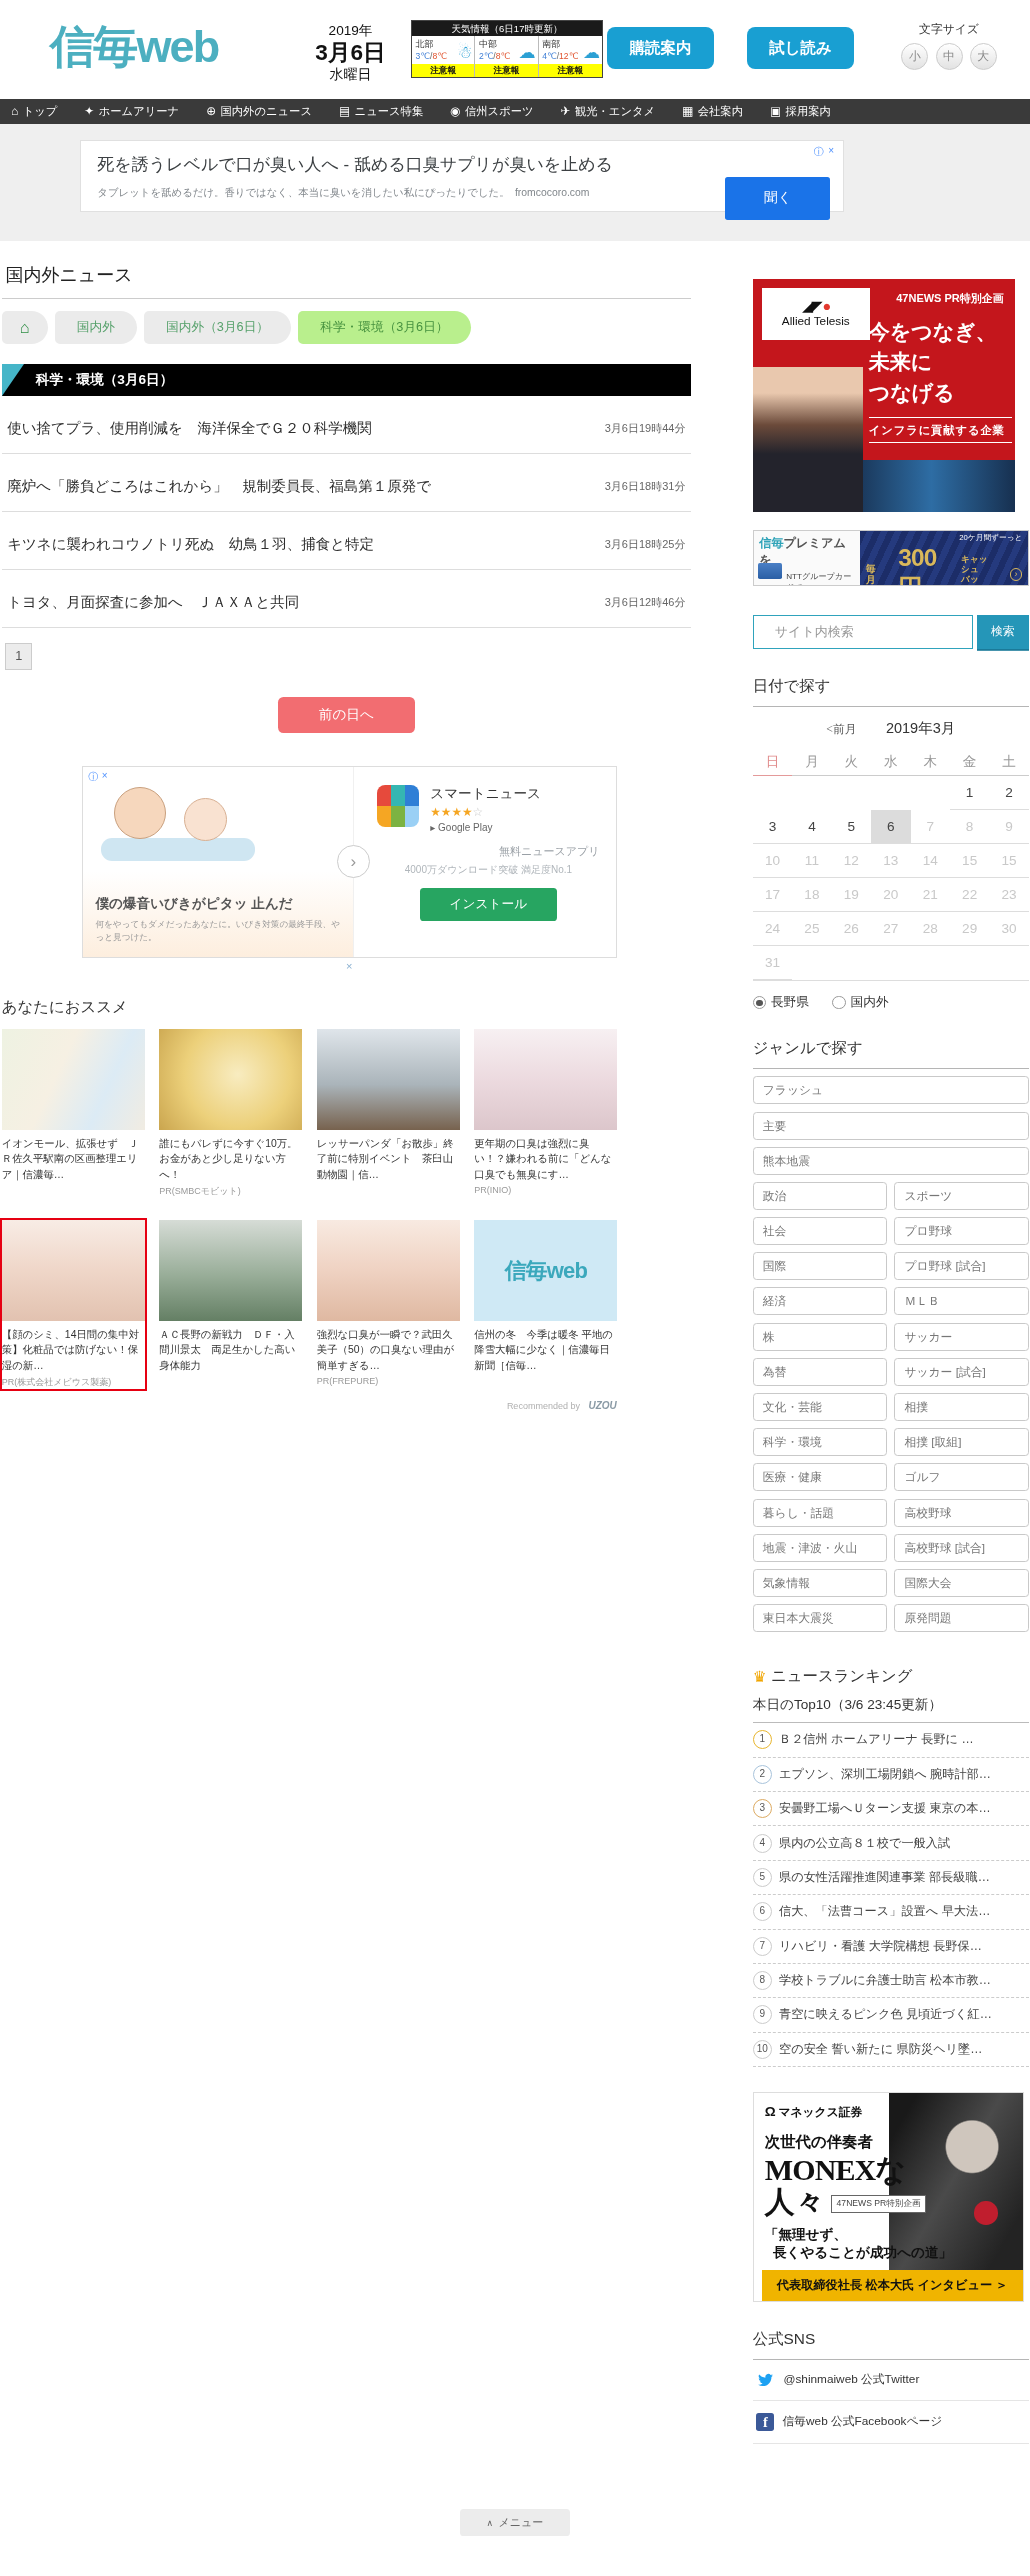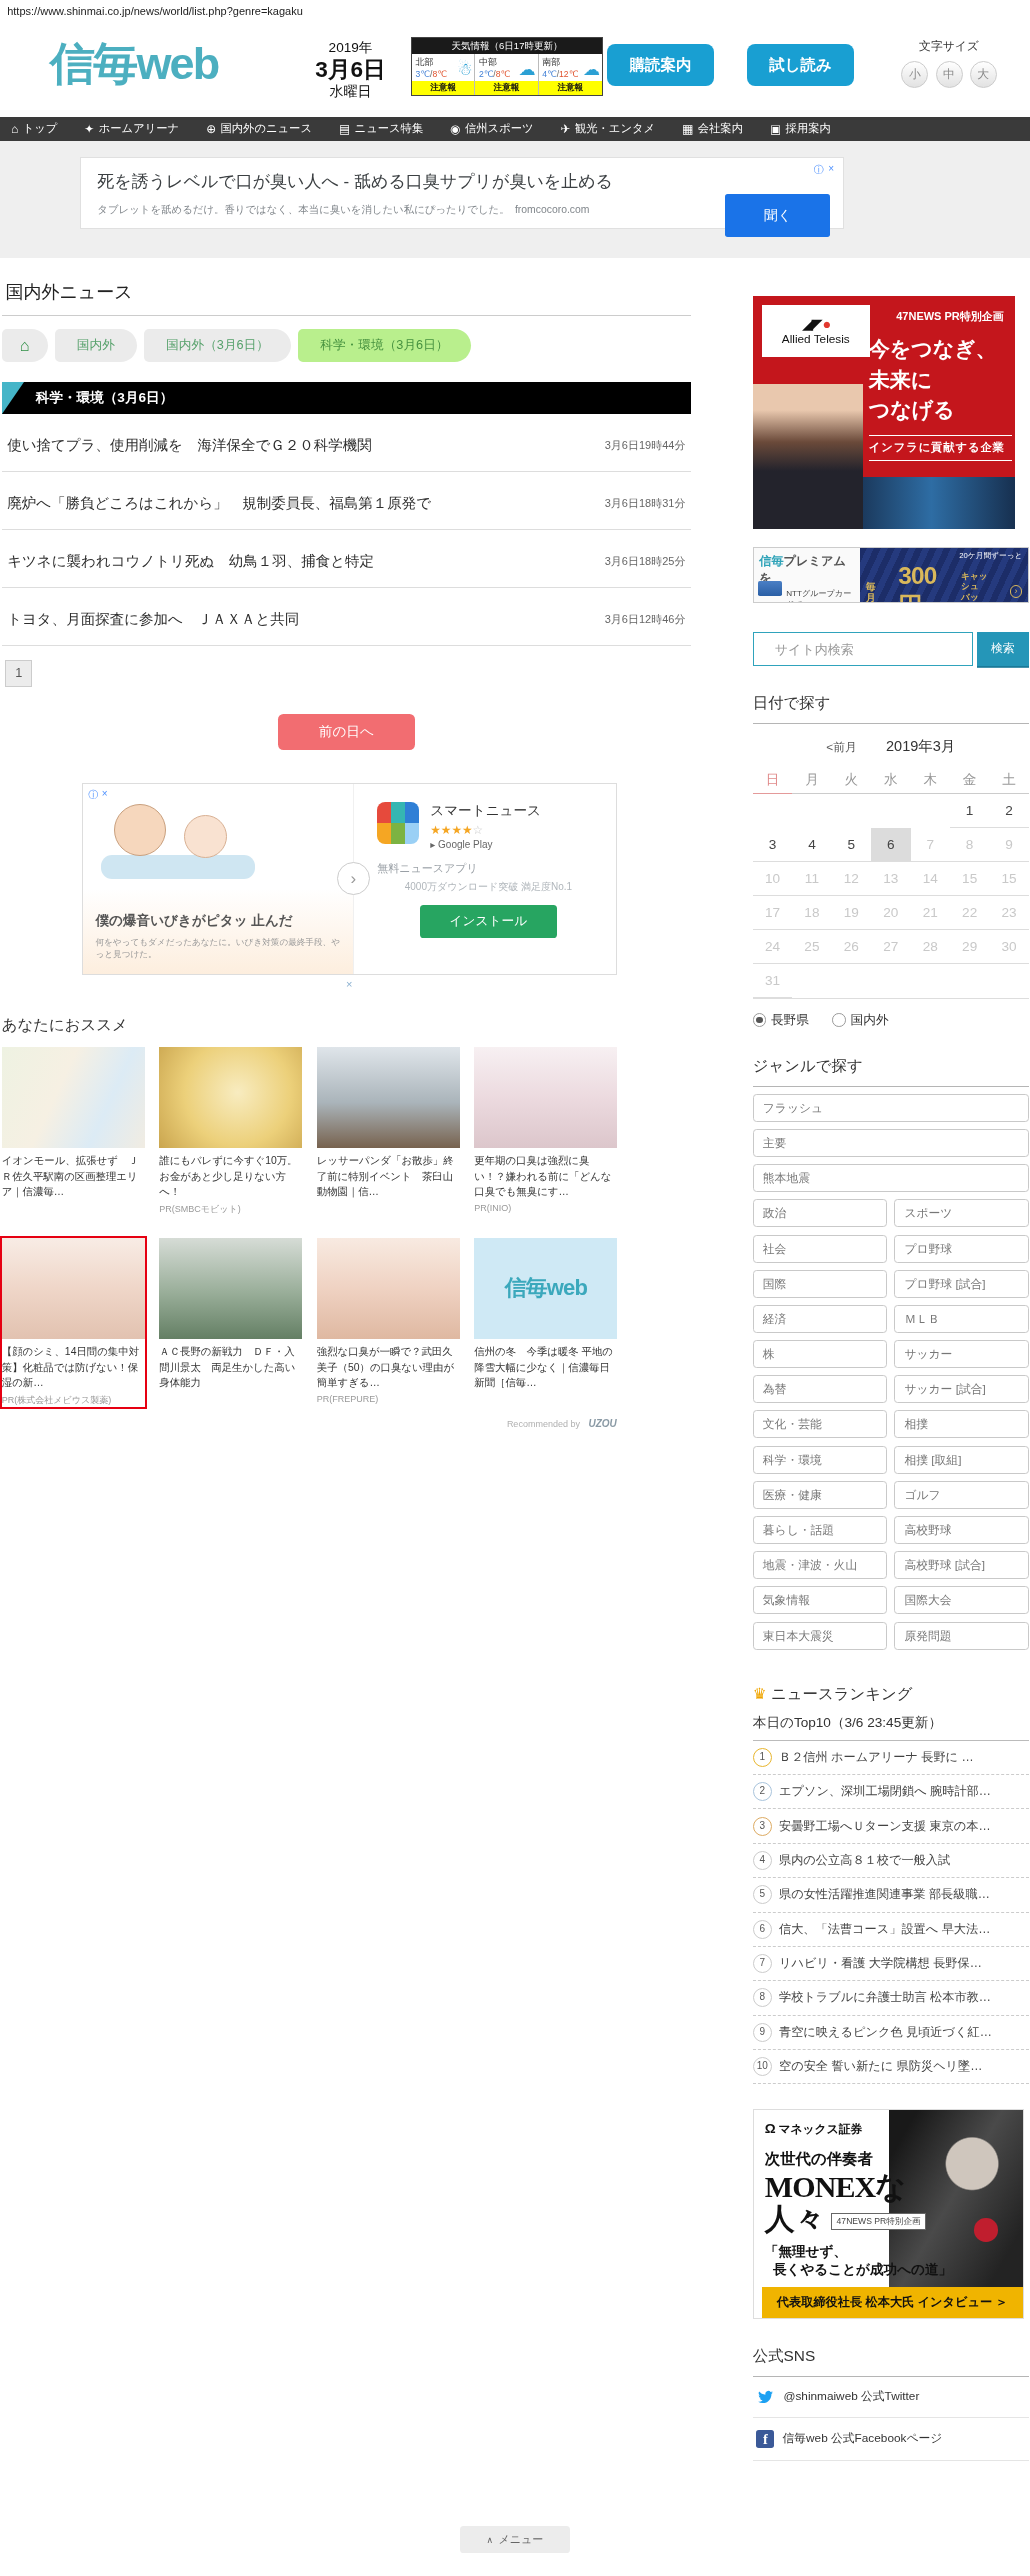--- a/index.html
+++ b/index.html
@@ -85,21 +85,21 @@
   .sn-arrow { position:absolute; left:254px; top:78px; width:33px; height:33px; border-radius:50%; background:#fff; border:0.9px solid #ccc; color:#999; font-size:17px; line-height:31px; text-align:center; z-index:2; cursor:pointer; }
   .sn-right { flex:1; padding:18px 16.3px 14.5px 23.5px; }
   .sn-approw { display:flex; gap:11px; }
   .sn-logo { width:42px; height:42px; border-radius:8.1px; overflow:hidden; display:grid; grid-template-columns:repeat(3,1fr); grid-template-rows:repeat(2,1fr); flex:0 0 auto; }
   .sn-logo i:nth-child(1){background:#e64a3c}.sn-logo i:nth-child(2){background:#35b6b2}.sn-logo i:nth-child(3){background:#2f7fd6}
   .sn-logo i:nth-child(4){background:#f5a623}.sn-logo i:nth-child(5){background:#7cb342}.sn-logo i:nth-child(6){background:#9ad0f5}
   .sn-appname { font-size:13.6px; color:#333; }
   .sn-stars { font-size:11.8px; margin-top:2.7px; }
   .sn-stars .full { color:#f5a623; } .sn-stars .empty { color:#c9c9c9; }
   .sn-store { font-size:10px; color:#666; margin-top:2.7px; cursor:pointer; }
-  .sn-mid1 { text-align:left; font-size:11px; color:#9aa0a6; margin-top:11px; }
+  .sn-mid1 { text-align:right; font-size:11px; color:#9aa0a6; margin-top:11px; }
   .sn-mid2 { text-align:center; font-size:10px; color:#b0b6bb; margin-top:3.6px; }
   .sn-install { display:block; margin:11px auto 0 auto; width:137px; height:33px; background:#27a561; color:#fff; font-size:12.7px; border:none; border-radius:3.6px; cursor:pointer; }
   .sn-close-row { width:535px; margin-left:80px; text-align:center; color:#8ab0d0; font-size:11px; margin-top:2.7px; cursor:pointer; }
 
   
   .reco { margin-top:25px; }
   .reco h2 { font-size:15.4px; font-weight:normal; color:#333; }
   .cards { margin-top:11px; display:grid; grid-template-columns:repeat(4,143px); column-gap:14.5px; row-gap:22px; width:615px; }
   .card { cursor:pointer; }
   .card[data-highlight="red"] { outline:2.7px solid #e60012; }
@@ -147,21 +147,21 @@
   .pm-arrow { width:12.7px; height:12.7px; border:0.9px solid #d9b85b; border-radius:50%; font-size:9px; line-height:11px; text-align:center; flex:0 0 auto; }
 
   .search-row { margin-top:29px; display:flex; }
   .search-input { width:221px; height:34px; border:1.8px solid #2fa3bc; padding:0 21px; font-size:13px; color:#333; }
   .search-input::placeholder { color:#999; }
   .search-btn { width:52px; height:34px; margin-left:3.6px; background:#2596b8; color:#fff; font-size:11.8px; border:none; cursor:pointer; box-shadow:0 1.8px 0 #1a7a99; }
 
   .side-h { margin-top:27px; font-size:15.4px; color:#333; padding-bottom:9px; border-bottom:0.9px solid #b5b5b5; font-weight:normal; }
 
   .cal-head { text-align:center; font-size:11.8px; color:#555; margin-top:12.7px; }
-  .cal-prev { margin-right:26px; cursor:pointer; }
+  .cal-prev { margin-right:26px; cursor:pointer;font-family:Liberation Serif, serif; }
   .cal-month { font-size:14.5px; color:#333; }
   .cal-grid { display:grid; grid-template-columns:repeat(7,1fr); margin-top:9px; border-bottom:0.9px solid #ddd; }
   .cal-wd { height:29px; line-height:29px; text-align:center; font-size:13.6px; color:#999; border-bottom:0.9px solid #ccc; }
   .cal-wd[data-wd="sun"] { color:#e08a8a; border-bottom-color:#e49a9a; }
   .cal-cell { height:34px; line-height:34px; text-align:center; font-size:13.6px; color:#444; border-bottom:0.9px solid #ddd; cursor:pointer; }
   .cal-cell[data-state="muted"] { color:#c9c9c9; cursor:default; }
   .cal-cell[data-state="selected"] { background:#dcdcdc; }
   .cal-cell[data-state="empty"] { border-bottom:none; cursor:default; }
   .radio-row { margin-top:12.7px; display:flex; gap:23.5px; font-size:12.7px; color:#333; align-items:center; }
   .radio-opt { display:flex; align-items:center; gap:4.5px; cursor:pointer; }
@@ -203,21 +203,20 @@
 
   .menu-row { text-align:center; margin-top:65px; }
   .menu-btn { display:inline-block; padding:6.3px 27px; background:#ececec; border:none; border-radius:3.6px; color:#666; font-size:11px; cursor:pointer; }
   .menu-btn .chev { font-size:9px; margin-right:5.4px; }
 </style>
 </head>
 <body>
 
 <div class="page" data-name="page">
 
-  <div class="url-line" data-name="page-url-text">https://www.shinmai.co.jp/news/world/list.php?genre=kagaku</div>
 
   <header class="site" data-name="site-header">
     <div class="logo" data-name="site-logo">信毎web</div>
     <div class="date-block" data-name="date-display">
       <div class="y" data-name="date-year">2019年</div>
       <div class="d" data-name="date-day">3月6日</div>
       <div class="w" data-name="date-weekday">水曜日</div>
     </div>
     <div class="weather" data-name="weather-widget">
       <div class="weather-title" data-name="weather-title">天気情報（6日17時更新）</div>

